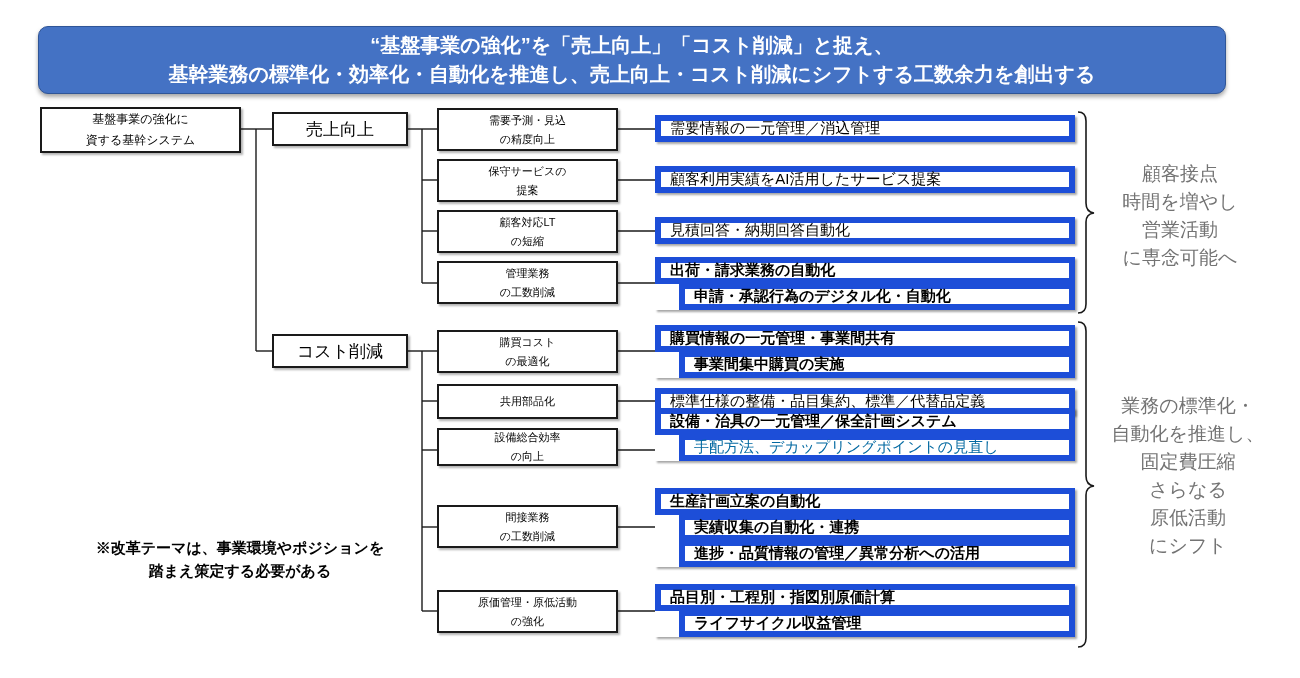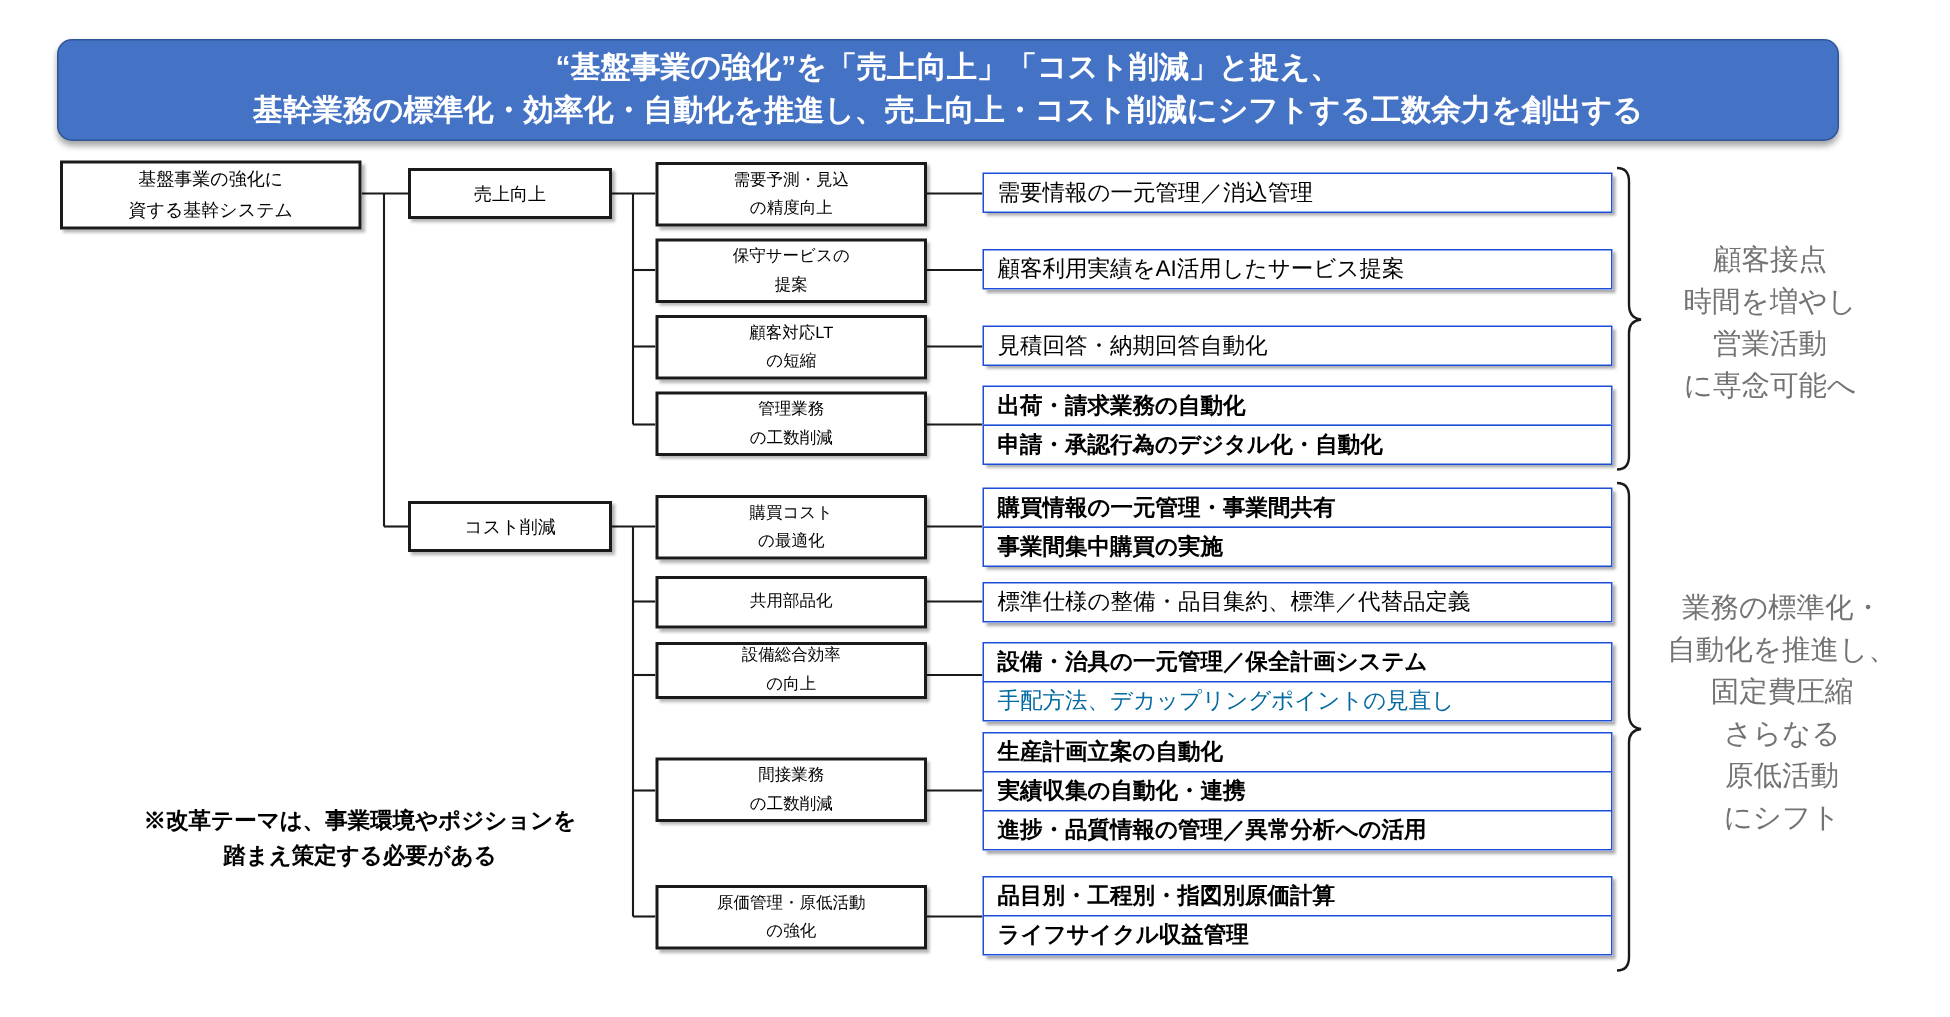--- a/index.html
+++ b/index.html
@@ -14,27 +14,27 @@
 
   .wires{position:absolute;left:0;top:0;pointer-events:none;}
 
   .box{position:absolute;background:#fff;border:2px solid #1a1a1a;
        display:flex;align-items:center;justify-content:center;text-align:center;
        box-shadow:2px 2px 2px rgba(0,0,0,.3);box-sizing:border-box;}
   .box span{white-space:pre-line;font-size:11px;line-height:19px;}
   .root{left:40px;top:107px;width:201px;height:46px;}
   .root span{font-size:12px;line-height:21px;}
   .branch{left:272px;width:136px;height:34px;}
-  .branch span{font-size:12px;}
+  .branch span{font-size:17px;}
   .mid{left:437px;width:181px;}
 
   .group{position:absolute;left:655px;width:420px;box-shadow:2px 2px 2px rgba(0,0,0,.35);}
-  .rbox{height:27px;border:1px solid #1d4ed8;background:#fff;
+  .rbox{height:27px;border:6px solid #1d4ed8;background:#fff;
         display:flex;align-items:center;padding:0 9px;box-sizing:border-box;}
-  .rbox + .rbox{margin-top:-1px;}
+  .rbox + .rbox{margin-top:-1px;margin-left:24px;}
   .rbox span{font-size:15px;white-space:nowrap;}
   .rbox span.bold{font-weight:bold;}
   .rbox span.muted{color:#0369a1;}
 
   .side-note{position:absolute;text-align:center;white-space:pre-line;
              font-size:19px;line-height:28px;color:#737373;font-family:Liberation Serif, serif;}
   .note-sales{left:1098px;top:160px;width:164px;}
   .note-cost{left:1098px;top:392px;width:180px;}
 
   .footnote{position:absolute;left:66px;top:536px;width:348px;text-align:center;
@@ -169,21 +169,21 @@
       <span class="bold">事業間集中購買の実施</span>
     </div>
   </div>
 
   <div class="group" style="top:388px">
     <div class="rbox">
       <span>標準仕様の整備・品目集約、標準／代替品定義</span>
     </div>
   </div>
 
-  <div class="group" style="top:428px">
+  <div class="group" style="top:408px">
     <div class="rbox">
       <span class="bold">設備・治具の一元管理／保全計画システム</span>
     </div>
     <div class="rbox">
       <span class="muted">手配方法、デカップリングポイントの見直し</span>
     </div>
   </div>
 
   <div class="group" style="top:488px">
     <div class="rbox">

